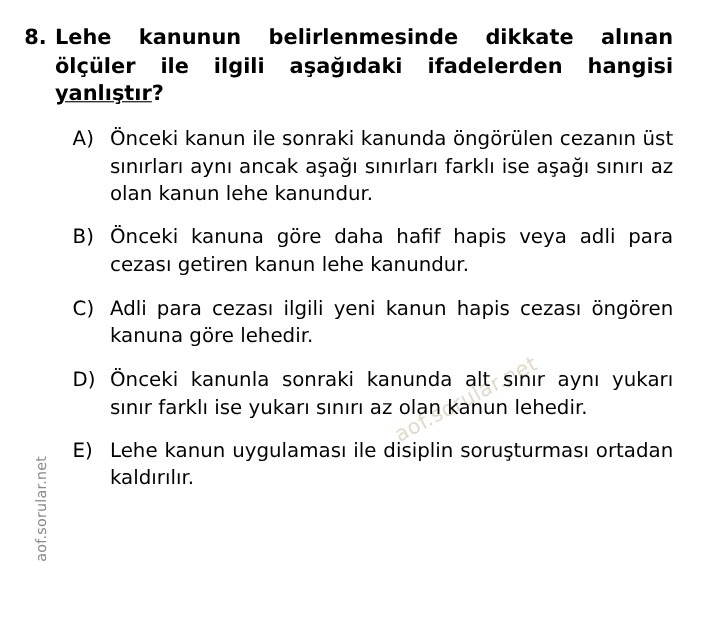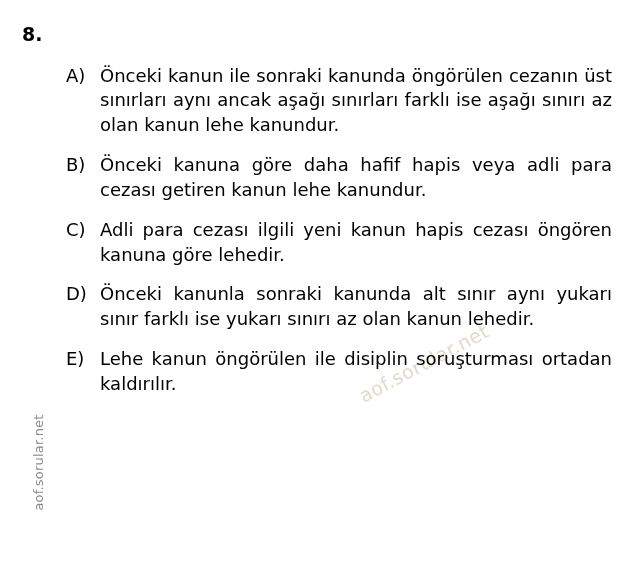--- a/index.html
+++ b/index.html
@@ -105,20 +105,21 @@
 <body>
 
 <div class="page">
 
   <div class="diag-watermark">aof.sorular.net</div>
 
   <div class="question-block">
 
     <div class="q-head">
       <div class="q-num">8.</div>
+      <div class="q-text"><span>Lehe kanunun belirlenmesinde dikkate alınan ölçüler ile ilgili aşağıdaki ifadelerden hangisi </span><span class="u">yanlıştır</span><span>?</span></div>
     </div>
 
     <div class="options">
 
       <div class="option">
         <div class="opt-letter">A)</div>
         <div class="opt-text">Önceki kanun ile sonraki kanunda öngörülen cezanın üst sınırları aynı ancak aşağı sınırları farklı ise aşağı sınırı az olan kanun lehe kanundur.</div>
       </div>
 
       <div class="option">
@@ -131,21 +132,21 @@
         <div class="opt-text">Adli para cezası ilgili yeni kanun hapis cezası öngören kanuna göre lehedir.</div>
       </div>
 
       <div class="option">
         <div class="opt-letter">D)</div>
         <div class="opt-text">Önceki kanunla sonraki kanunda alt sınır aynı yukarı sınır farklı ise yukarı sınırı az olan kanun lehedir.</div>
       </div>
 
       <div class="option">
         <div class="opt-letter">E)</div>
-        <div class="opt-text">Lehe kanun öngörülen ile disiplin soruşturması ortadan kaldırılır.</div>
+        <div class="opt-text">Lehe kanun uygulaması ile disiplin soruşturması ortadan kaldırılır.</div>
       </div>
 
     </div>
   </div>
 
   <div class="side-watermark">aof.sorular.net</div>
 
 </div>
 
 </body></html>

